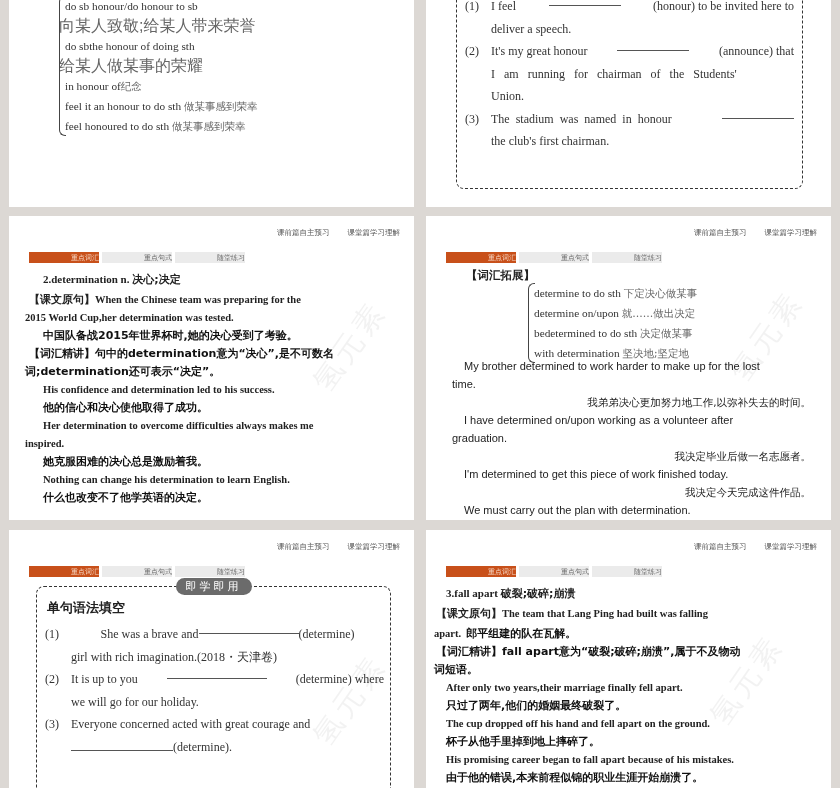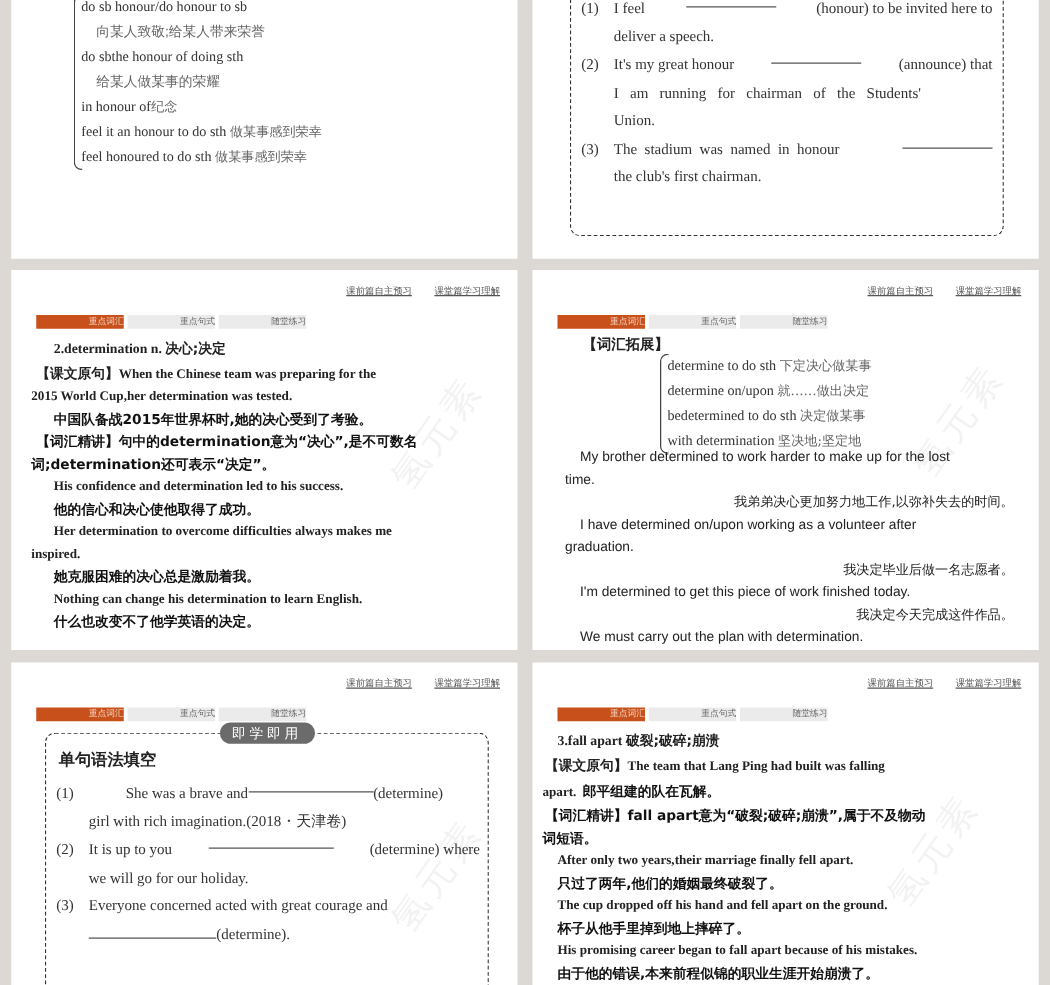--- a/index.html
+++ b/index.html
@@ -10,40 +10,40 @@
   #p1 { left: 9px;   top: -4px;  width: 405px; height: 211px; }
   #p2 { left: 426px; top: -4px;  width: 405px; height: 211px; }
   #p3 { left: 9px;   top: 216px; width: 405px; height: 304px; }
   #p4 { left: 426px; top: 216px; width: 405px; height: 304px; }
   #p5 { left: 9px;   top: 530px; width: 405px; height: 262px; }
   #p6 { left: 426px; top: 530px; width: 405px; height: 262px; }
 
   
   .topnav { position: absolute; top: 12px; right: 14px; display: flex; gap: 18px;
             font-family: "DejaVu Sans", sans-serif; font-size: 7.5px; color: #555; }
-  .topnav span { cursor: pointer; text-decoration: underline; }
+  .topnav span { cursor: pointer; }
 
   
   .tabs { position: absolute; top: 36px; left: 20px; display: flex; }
   .tab { width: 70px; height: 11px; font-family: Liberation Sans, sans-serif; font-size: 7px;
          line-height: 11px; text-align: right; background: #ebebeb; color: #666; cursor: pointer; }
   .tab.active { background: #c8501a; color: #f6d8c6; }
   .tab + .tab { margin-left: 3px; }
 
   
   .wm { position: absolute; font-family: "DejaVu Sans", sans-serif; font-size: 30px; color: rgba(0,0,0,0.05);
         transform: rotate(-55deg); pointer-events: none; letter-spacing: 4px; }
 
   
   .brace-list { position: absolute; font-family: "Liberation Serif", serif; font-size: 11.3px; color: #333; }
   .brace-list .brace { position: absolute; left: 0; top: 0; bottom: 0; width: 7px;
                        border: 1px solid #444; border-right: none; border-radius: 6px 0 0 6px; }
   .brace-list .item { padding-left: 6px; line-height: 20px; white-space: nowrap; }
   .brace-list .item .cn { color: #666; font-family: "DejaVu Serif", serif; font-size: 10.5px; }
-  .brace-list .sub { padding-left: 18px; color: #666; font-family: Liberation Sans, sans-serif; font-size: 11px; line-height: 20px; }
+  .brace-list .sub { color: #666; font-family: Liberation Sans, sans-serif; font-size: 16px; line-height: 20px; }
 
   
   .dotbox { position: absolute; border: 1.5px dashed #333; border-radius: 8px; }
   .dotbox .title-pill { position: absolute; left: 50%; top: -9px; transform: translateX(-50%);
         background: #6b6b6b; color: #fff; font-family: "DejaVu Sans", sans-serif; font-size: 11px;
         padding: 1px 10px; border-radius: 9px; letter-spacing: 3px; white-space: nowrap; }
 
   .ex { font-family: "Liberation Serif", serif; font-size: 12px; color: #333; line-height: 22.5px; }
   .ex .row { display: flex; text-align: justify; }
   .ex .num { width: 26px; flex-shrink: 0; }

